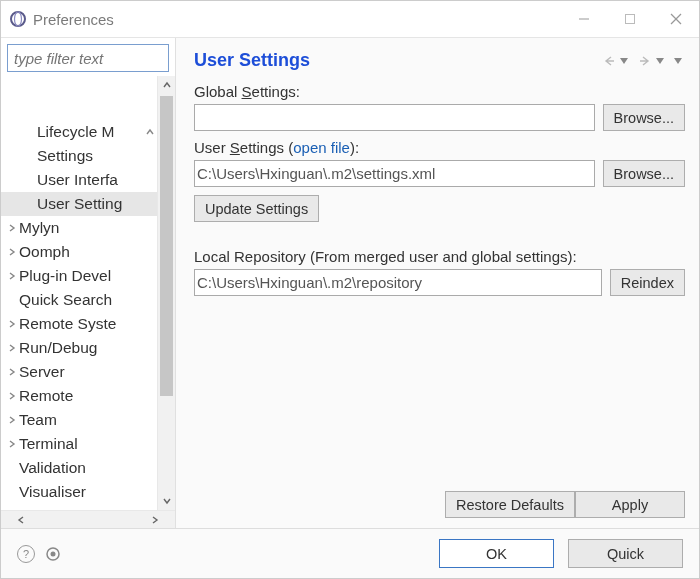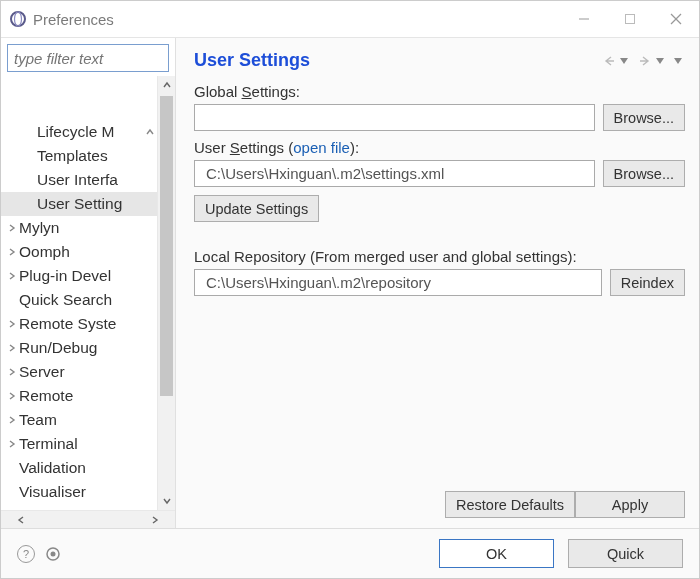--- a/index.html
+++ b/index.html
@@ -132,21 +132,21 @@
     color:#333;
     overflow:hidden;
   }
   .row { margin-bottom: 8px; }
   .lblrow { margin-bottom: 4px; }
   .hl { text-decoration: underline; }
   .link { color: #1a5fb4; }
   .fieldrow { display:flex; gap:8px; align-items:center; margin-bottom:8px;}
   .fieldrow input[type=text] {
     flex:1; height:27px; border:1px solid #aaa; background:#fff;
-    padding: 2px 11px; font-size:15px; font-family:inherit;
+    padding: 2px 2px; font-size:15px; font-family:inherit;
     color:#555;
   }
   button.win {
     height: 27px;
     background: #e9e9e9;
     border: 1px solid #adadad;
     font-size: 14.5px;
     padding: 0 10px;
     font-family: inherit;
     color:#333;
@@ -215,21 +215,21 @@
         <div class="tree" id="tree">
             <div class="tree-row">
               <span class="lbl leaf2">Lifecycle M</span>
               <span style="margin-left: auto; padding-right: 2px; color: rgb(136, 136, 136);">
                 <svg width="10" height="10">
                   <polyline points="2,7 5,3 8,7" fill="none" stroke="#888" stroke-width="1.4"></polyline>
                 </svg>
               </span>
             </div>
             <div class="tree-row">
-              <span class="lbl leaf2">Templates</span>
+              <span class="lbl leaf2">Settings</span>
             </div>
             <div class="tree-row">
               <span class="lbl leaf2">User Interfa</span>
             </div>
             <div class="tree-row selected">
               <span class="lbl leaf2">User Setting</span>
             </div>
             <div class="tree-row">
               <span class="tw indent1">
                 <svg width="10" height="10">

